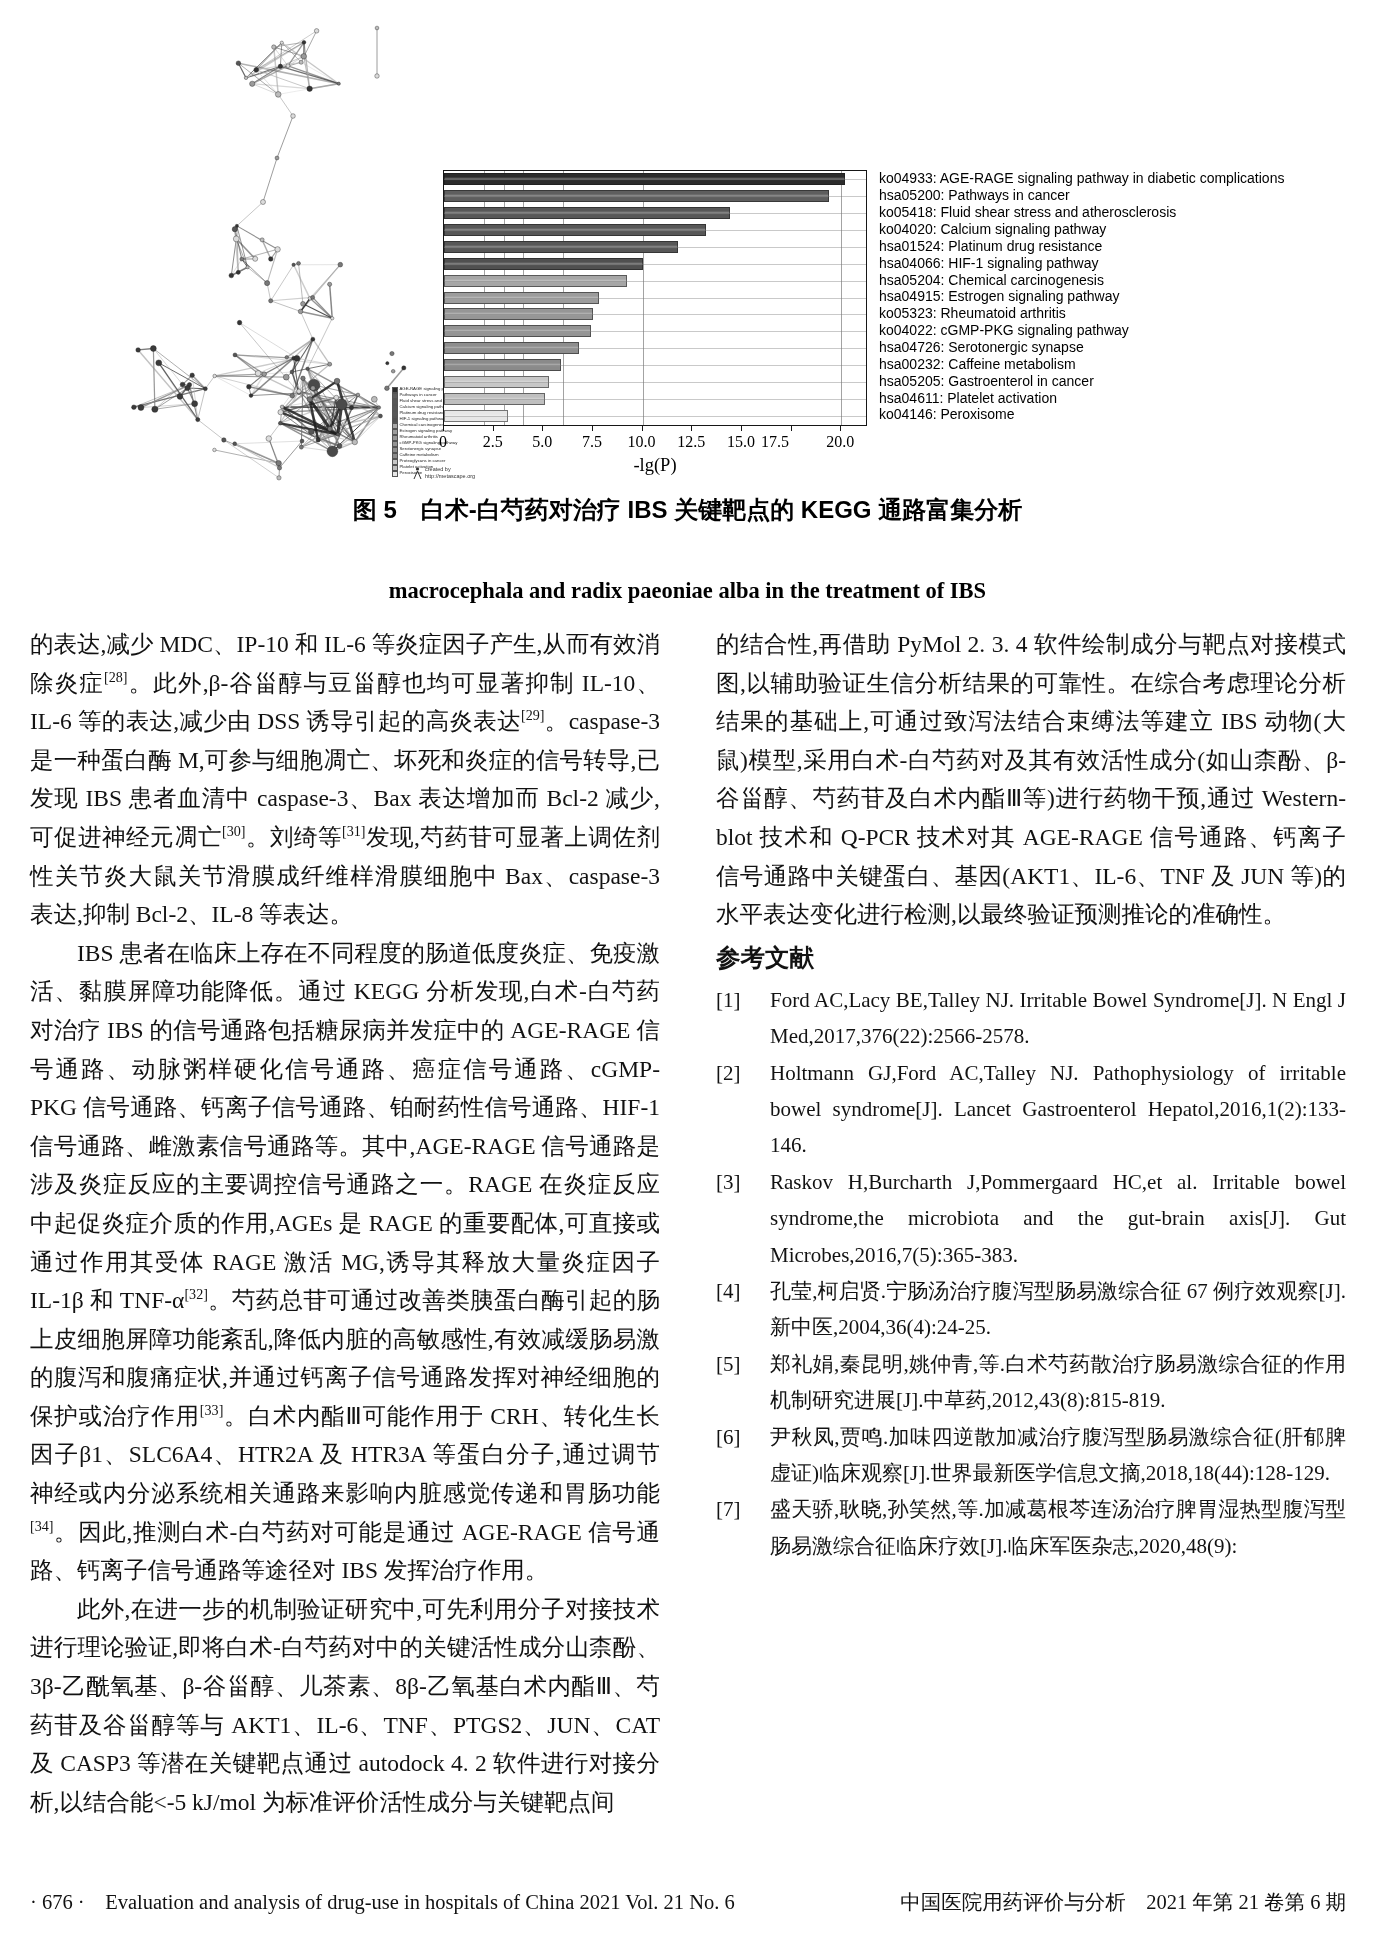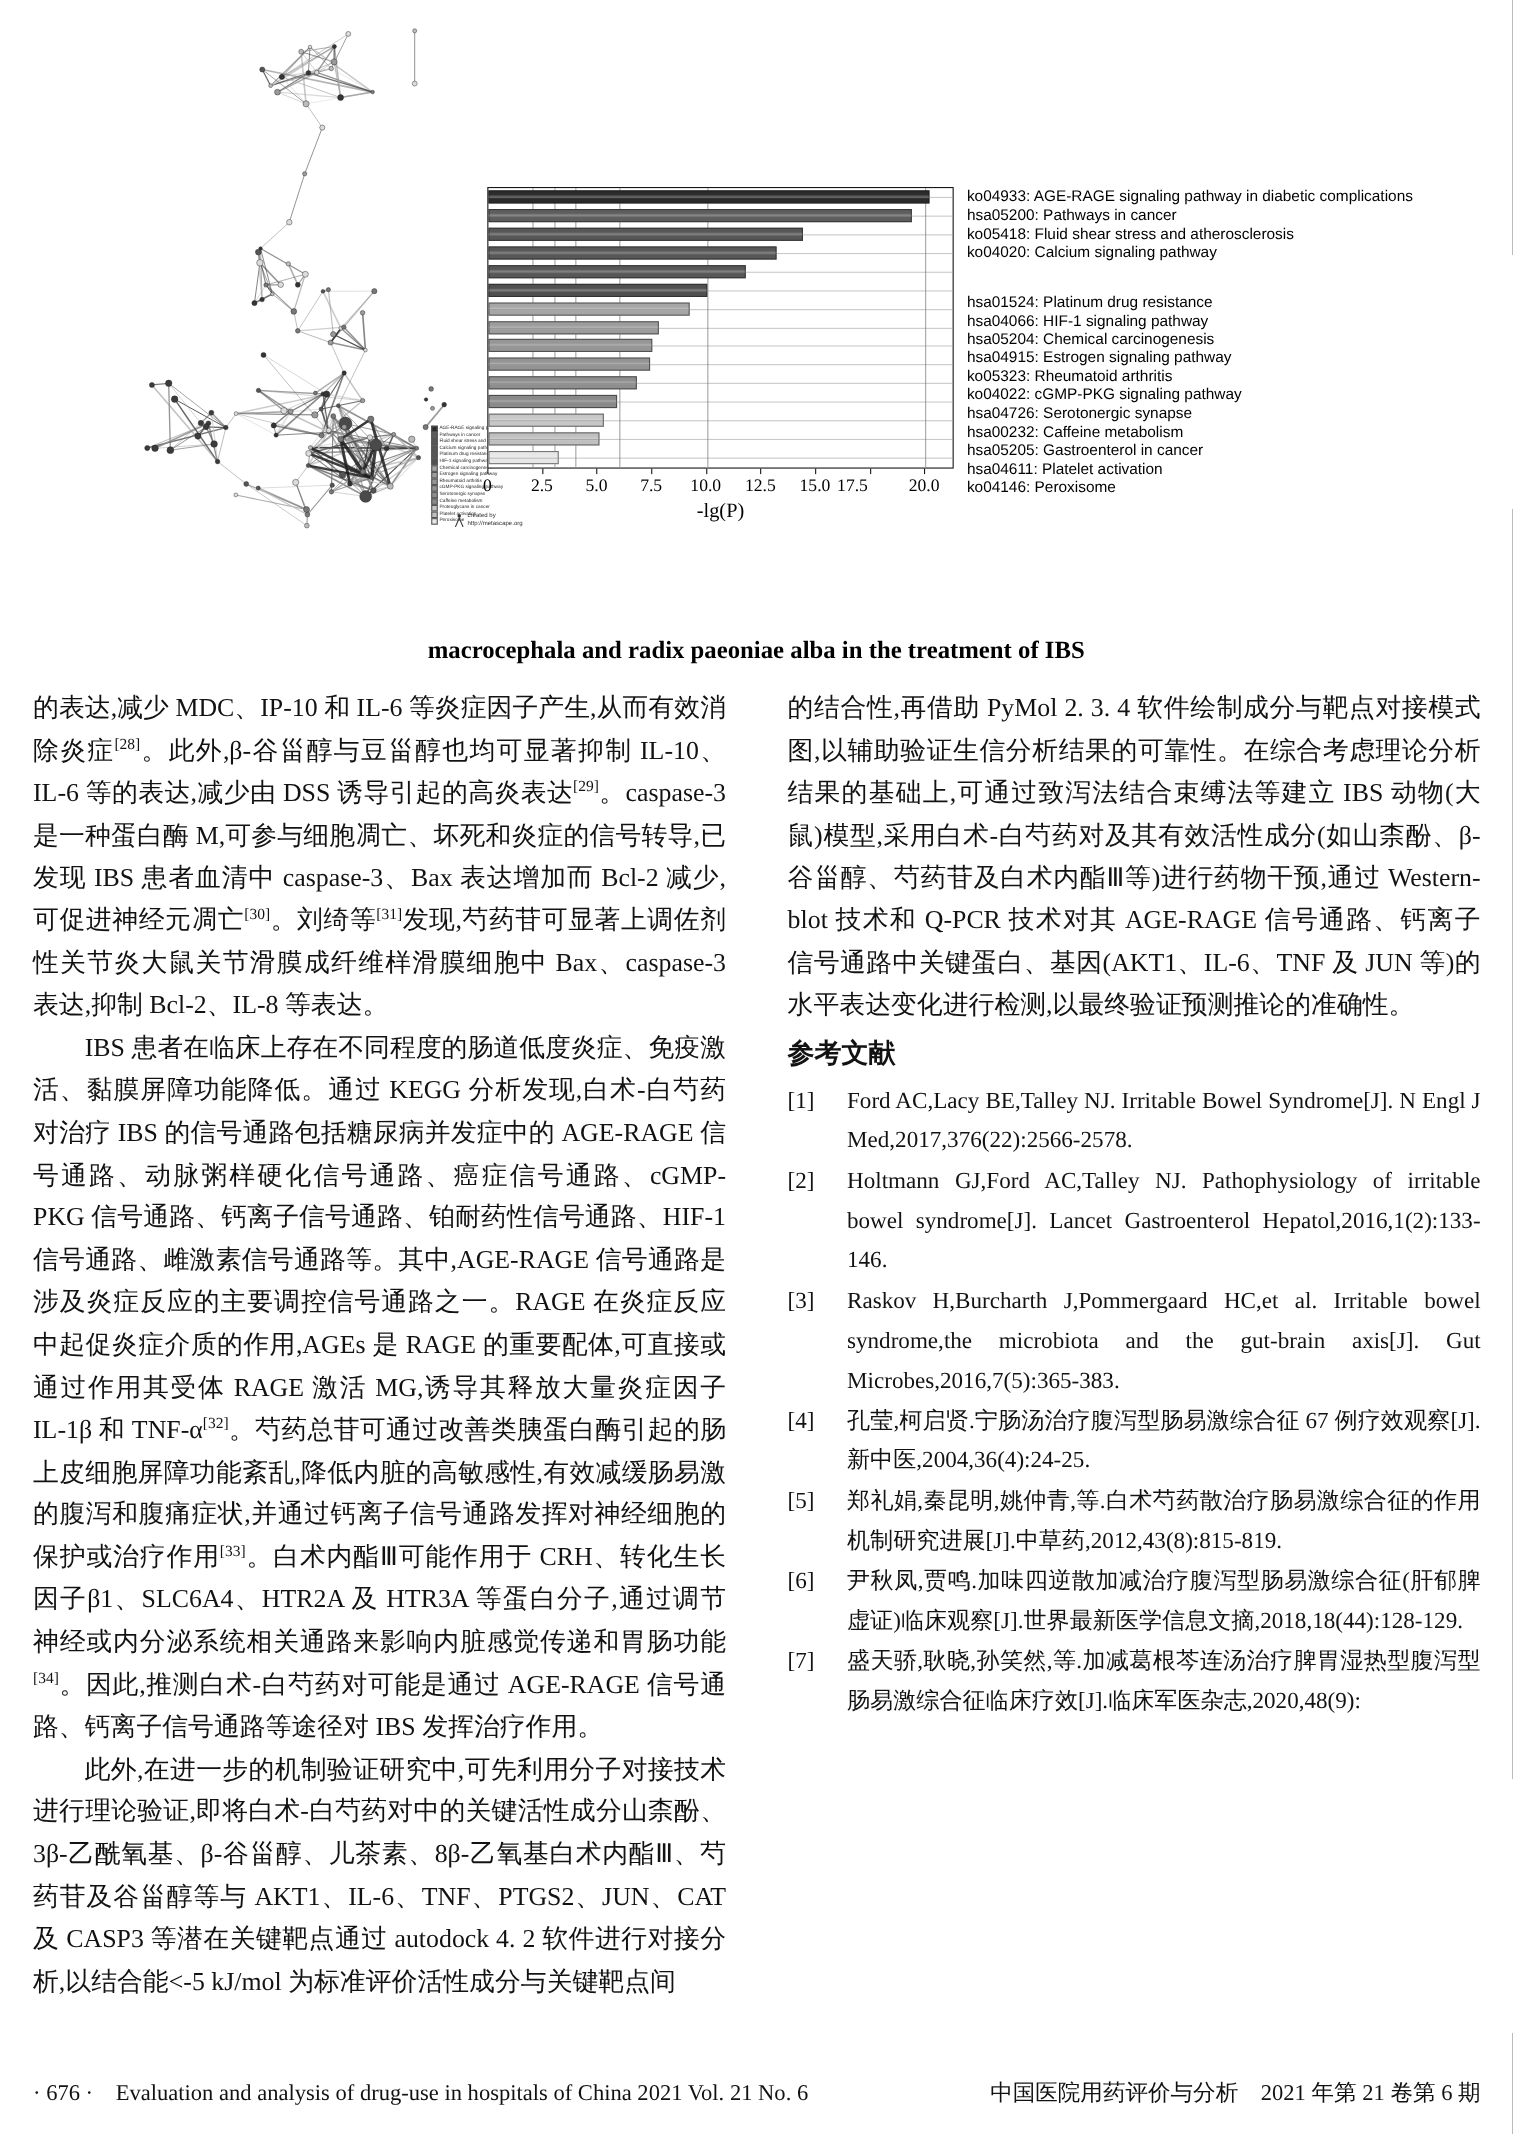--- a/index.html
+++ b/index.html
@@ -538,21 +538,21 @@
         <div class="row-grid" style="top: 227.7px;"></div>
         <div class="hbar" style="top: 221.7px; width: 101.278px; background-color: rgb(191, 191, 191);"></div>
         <div class="row-grid" style="top: 244.567px;"></div>
         <div class="hbar" style="top: 238.567px; width: 63.5472px; background-color: rgb(231, 231, 231);"></div>
       </div>
     <div class="bar-labels">
         <div class="bar-label" style="height: 16.8667px;">ko04933: AGE-RAGE signaling pathway in diabetic complications</div>
         <div class="bar-label" style="height: 16.8667px;">hsa05200: Pathways in cancer</div>
         <div class="bar-label" style="height: 16.8667px;">ko05418: Fluid shear stress and atherosclerosis</div>
         <div class="bar-label" style="height: 16.8667px;">ko04020: Calcium signaling pathway</div>
-        <div class="bar-label" style="height: 16.8667px; margin-top: 28px;">hsa01524: Platinum drug resistance</div>
+        <div class="bar-label" style="height: 16.8667px;">hsa01524: Platinum drug resistance</div>
         <div class="bar-label" style="height: 16.8667px;">hsa04066: HIF-1 signaling pathway</div>
         <div class="bar-label" style="height: 16.8667px;">hsa05204: Chemical carcinogenesis</div>
         <div class="bar-label" style="height: 16.8667px;">hsa04915: Estrogen signaling pathway</div>
         <div class="bar-label" style="height: 16.8667px;">ko05323: Rheumatoid arthritis</div>
         <div class="bar-label" style="height: 16.8667px;">ko04022: cGMP-PKG signaling pathway</div>
         <div class="bar-label" style="height: 16.8667px;">hsa04726: Serotonergic synapse</div>
         <div class="bar-label" style="height: 16.8667px;">hsa00232: Caffeine metabolism</div>
         <div class="bar-label" style="height: 16.8667px;">hsa05205: Gastroenterol in cancer</div>
         <div class="bar-label" style="height: 16.8667px;">hsa04611: Platelet activation</div>
         <div class="bar-label" style="height: 16.8667px;">ko04146: Peroxisome</div>
@@ -575,20 +575,21 @@
         <div class="x-tick-label" style="left: 178.939px;">7.5</div>
         <div class="x-tick-label" style="left: 228.585px;">10.0</div>
         <div class="x-tick-label" style="left: 278.231px;">12.5</div>
         <div class="x-tick-label" style="left: 327.877px;">15.0</div>
         <div class="x-tick-label" style="left: 362px;">17.5</div>
         <div class="x-tick-label" style="left: 427.17px;">20.0</div>
       </div>
     <div class="x-axis-label"><span>-lg(P)</span></div>
   </div>
 
+  <div class="caption-cn">图 5　白术-白芍药对治疗 IBS 关键靶点的 KEGG 通路富集分析</div>
   <div class="caption-en cap-en2">macrocephala and radix paeoniae alba in the treatment of IBS</div>
 
   <div class="columns">
     <div class="col">
       <p>的表达,减少 MDC、IP-10 和 IL-6 等炎症因子产生,从而有效消除炎症<sup class="cite">[28]</sup>。此外,β-谷甾醇与豆甾醇也均可显著抑制 IL-10、IL-6 等的表达,减少由 DSS 诱导引起的高炎表达<sup class="cite">[29]</sup>。caspase-3 是一种蛋白酶 M,可参与细胞凋亡、坏死和炎症的信号转导,已发现 IBS 患者血清中 caspase-3、Bax 表达增加而 Bcl-2 减少,可促进神经元凋亡<sup class="cite">[30]</sup>。刘绮等<sup class="cite">[31]</sup>发现,芍药苷可显著上调佐剂性关节炎大鼠关节滑膜成纤维样滑膜细胞中 Bax、caspase-3 表达,抑制 Bcl-2、IL-8 等表达。</p>
       <p class="indent">IBS 患者在临床上存在不同程度的肠道低度炎症、免疫激活、黏膜屏障功能降低。通过 KEGG 分析发现,白术-白芍药对治疗 IBS 的信号通路包括糖尿病并发症中的 AGE-RAGE 信号通路、动脉粥样硬化信号通路、癌症信号通路、cGMP-PKG 信号通路、钙离子信号通路、铂耐药性信号通路、HIF-1 信号通路、雌激素信号通路等。其中,AGE-RAGE 信号通路是涉及炎症反应的主要调控信号通路之一。RAGE 在炎症反应中起促炎症介质的作用,AGEs 是 RAGE 的重要配体,可直接或通过作用其受体 RAGE 激活 MG,诱导其释放大量炎症因子 IL-1β 和 TNF-α<sup class="cite">[32]</sup>。芍药总苷可通过改善类胰蛋白酶引起的肠上皮细胞屏障功能紊乱,降低内脏的高敏感性,有效减缓肠易激的腹泻和腹痛症状,并通过钙离子信号通路发挥对神经细胞的保护或治疗作用<sup class="cite">[33]</sup>。白术内酯Ⅲ可能作用于 CRH、转化生长因子β1、SLC6A4、HTR2A 及 HTR3A 等蛋白分子,通过调节神经或内分泌系统相关通路来影响内脏感觉传递和胃肠功能<sup class="cite">[34]</sup>。因此,推测白术-白芍药对可能是通过 AGE-RAGE 信号通路、钙离子信号通路等途径对 IBS 发挥治疗作用。</p>
       <p class="indent">此外,在进一步的机制验证研究中,可先利用分子对接技术进行理论验证,即将白术-白芍药对中的关键活性成分山柰酚、3β-乙酰氧基、β-谷甾醇、儿茶素、8β-乙氧基白术内酯Ⅲ、芍药苷及谷甾醇等与 AKT1、IL-6、TNF、PTGS2、JUN、CAT 及 CASP3 等潜在关键靶点通过 autodock 4. 2 软件进行对接分析,以结合能&lt;-5 kJ/mol 为标准评价活性成分与关键靶点间</p>
     </div>
     <div class="col">
       <p>的结合性,再借助 PyMol 2. 3. 4 软件绘制成分与靶点对接模式图,以辅助验证生信分析结果的可靠性。在综合考虑理论分析结果的基础上,可通过致泻法结合束缚法等建立 IBS 动物(大鼠)模型,采用白术-白芍药对及其有效活性成分(如山柰酚、β-谷甾醇、芍药苷及白术内酯Ⅲ等)进行药物干预,通过 Western-blot 技术和 Q-PCR 技术对其 AGE-RAGE 信号通路、钙离子信号通路中关键蛋白、基因(AKT1、IL-6、TNF 及 JUN 等)的水平表达变化进行检测,以最终验证预测推论的准确性。</p>

